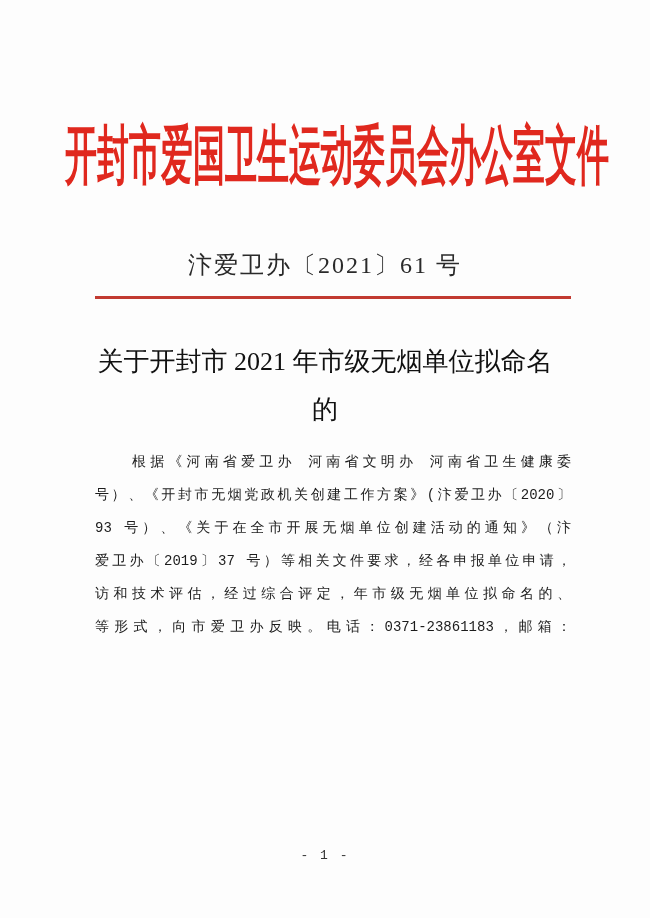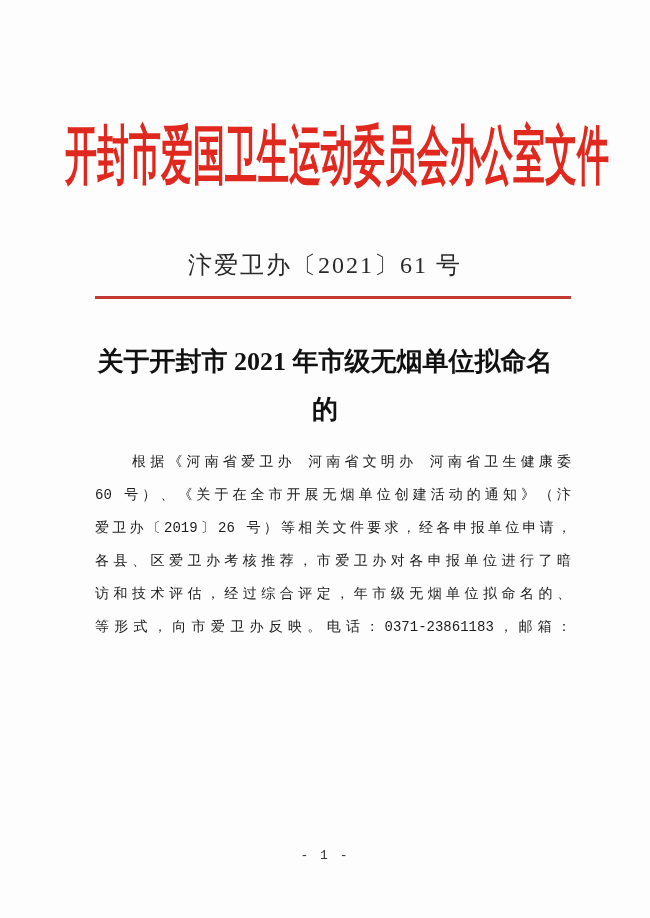--- a/index.html
+++ b/index.html
@@ -54,21 +54,21 @@
     width: 476px;
     height: 3px;
     background: var(--rule_red);
   }
   .doc-title {
     position: absolute;
     top: 338px;
     left: 87px;
     width: 476px;
     text-align: center;
-    font-weight: 700;
+    font-weight: 400;
     font-size: 26px;
     line-height: 48px;
     color: #111;
   }
   .body-block {
     position: absolute;
     top: 446px;
     left: 95px;
     width: 476px;
     font-size: 14px;
@@ -108,22 +108,22 @@
   <div class="doc-number">汴爱卫办〔2021〕61 号</div>
 
   <div class="red-rule"></div>
 
   <div class="doc-title">
     <div>关于开封市 2021 年市级无烟单位拟命名的</div>
   </div>
 
   <div class="body-block">
     <div class="body-line first">根据《河南省爱卫办 河南省文明办 河南省卫生健康委</div>
-    <div class="body-line">60 号）、《关于在全市开展无烟单位创建活动的通知》（汴</div>
-    <div class="body-line">爱卫办〔2019〕26 号）等相关文件要求，经各申报单位申请，</div>
-    <div class="body-line">各县、区爱卫办考核推荐，市爱卫办对各申报单位进行了暗</div>
+    <div class="body-line">号）、《开封市无烟党政机关创建工作方案》(汴爱卫办〔2020〕</div>
+    <div class="body-line">93 号）、《关于在全市开展无烟单位创建活动的通知》（汴</div>
+    <div class="body-line">爱卫办〔2019〕37 号）等相关文件要求，经各申报单位申请，</div>
     <div class="body-line">访和技术评估，经过综合评定，年市级无烟单位拟命名的、</div>
     <div class="body-line">等形式，向市爱卫办反映。电话：0371-23861183，邮箱：</div>
   </div>
 
   <div class="page-number">- 1 -</div>
 
 </div>
 
 </body></html>

